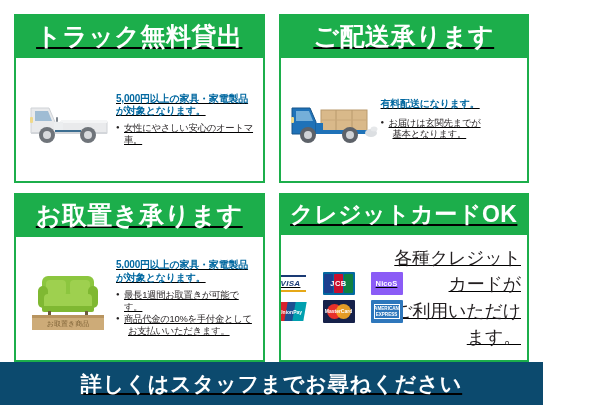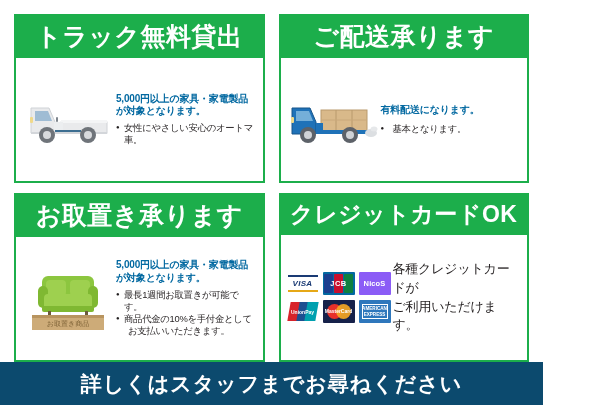--- a/index.html
+++ b/index.html
@@ -15,20 +15,21 @@
     overflow: hidden;
   }
   .banner {
     position: relative;
     width: 543px;
     height: 405px;
     box-sizing: border-box;
     background: #ffffff;
     display: flex;
     flex-direction: column;
+    text-decoration: underline;
   }
   .grid {
     display: grid;
     grid-template-columns: 1fr 1fr;
     grid-template-rows: 1fr 1fr;
     column-gap: 14px;
     row-gap: 10px;
     padding: 14px 14px 0 14px;
     box-sizing: border-box;
     height: 362px;
@@ -110,43 +111,44 @@
     top: 0;
     font-size: 6px;
     line-height: 1.9;
     color: #231f20;
   }
   ul.notes li span.cont {
     display: block;
     padding-left: 4px;
   }
   .cardtext {
-    font-size: 13px;
+    font-size: 18px;
     line-height: 1.45;
     color: #231f20;
     letter-spacing: -0.2px;
+    text-align: right;
   }
   .footer {
     background: #0c4a6e;
     color: #ffffff;
     text-align: center;
     font-size: 21px;
     font-weight: bold;
     letter-spacing: 1px;
     height: 43px;
     line-height: 43px;
     white-space: nowrap;
   }
 
   
   .cardgrid {
     display: grid;
     grid-template-columns: repeat(3, 32px);
     grid-template-rows: repeat(2, 23px);
-    gap: 5px 4px;
+    gap: 5px 16px;
   }
   .cardtile {
     width: 32px;
     height: 23px;
     border-radius: 1px;
     position: relative;
     overflow: hidden;
     font-size: 7px;
     font-weight: bold;
     display: flex;
@@ -235,21 +237,21 @@
             <circle cx="20" cy="43" r="4" fill="#cfd2d6"></circle>
             <circle cx="62" cy="43" r="8" fill="#5d6269"></circle>
             <circle cx="62" cy="43" r="4" fill="#cfd2d6"></circle>
             <ellipse cx="83" cy="41" rx="6" ry="4" fill="#dcdfe2"></ellipse>
             <ellipse cx="86" cy="37" rx="3.5" ry="2.5" fill="#e6e8ea"></ellipse>
           </svg>
         </div>
         <div class="copy">
           <div class="headline solo">有料配送になります。</div>
           <ul class="notes">
-            <li><span class="cont">基本となります。</span></li>
+            <li><span>お届けは玄関先までが</span><span class="cont">基本となります。</span></li>
           </ul>
         </div>
       </div>
     </div>
 
     <div class="panel">
       <div class="panel-header">お取置き承ります</div>
       <div class="panel-body">
         <div class="art">
           <svg width="88" height="70" viewBox="0 0 88 70" aria-hidden="true">

